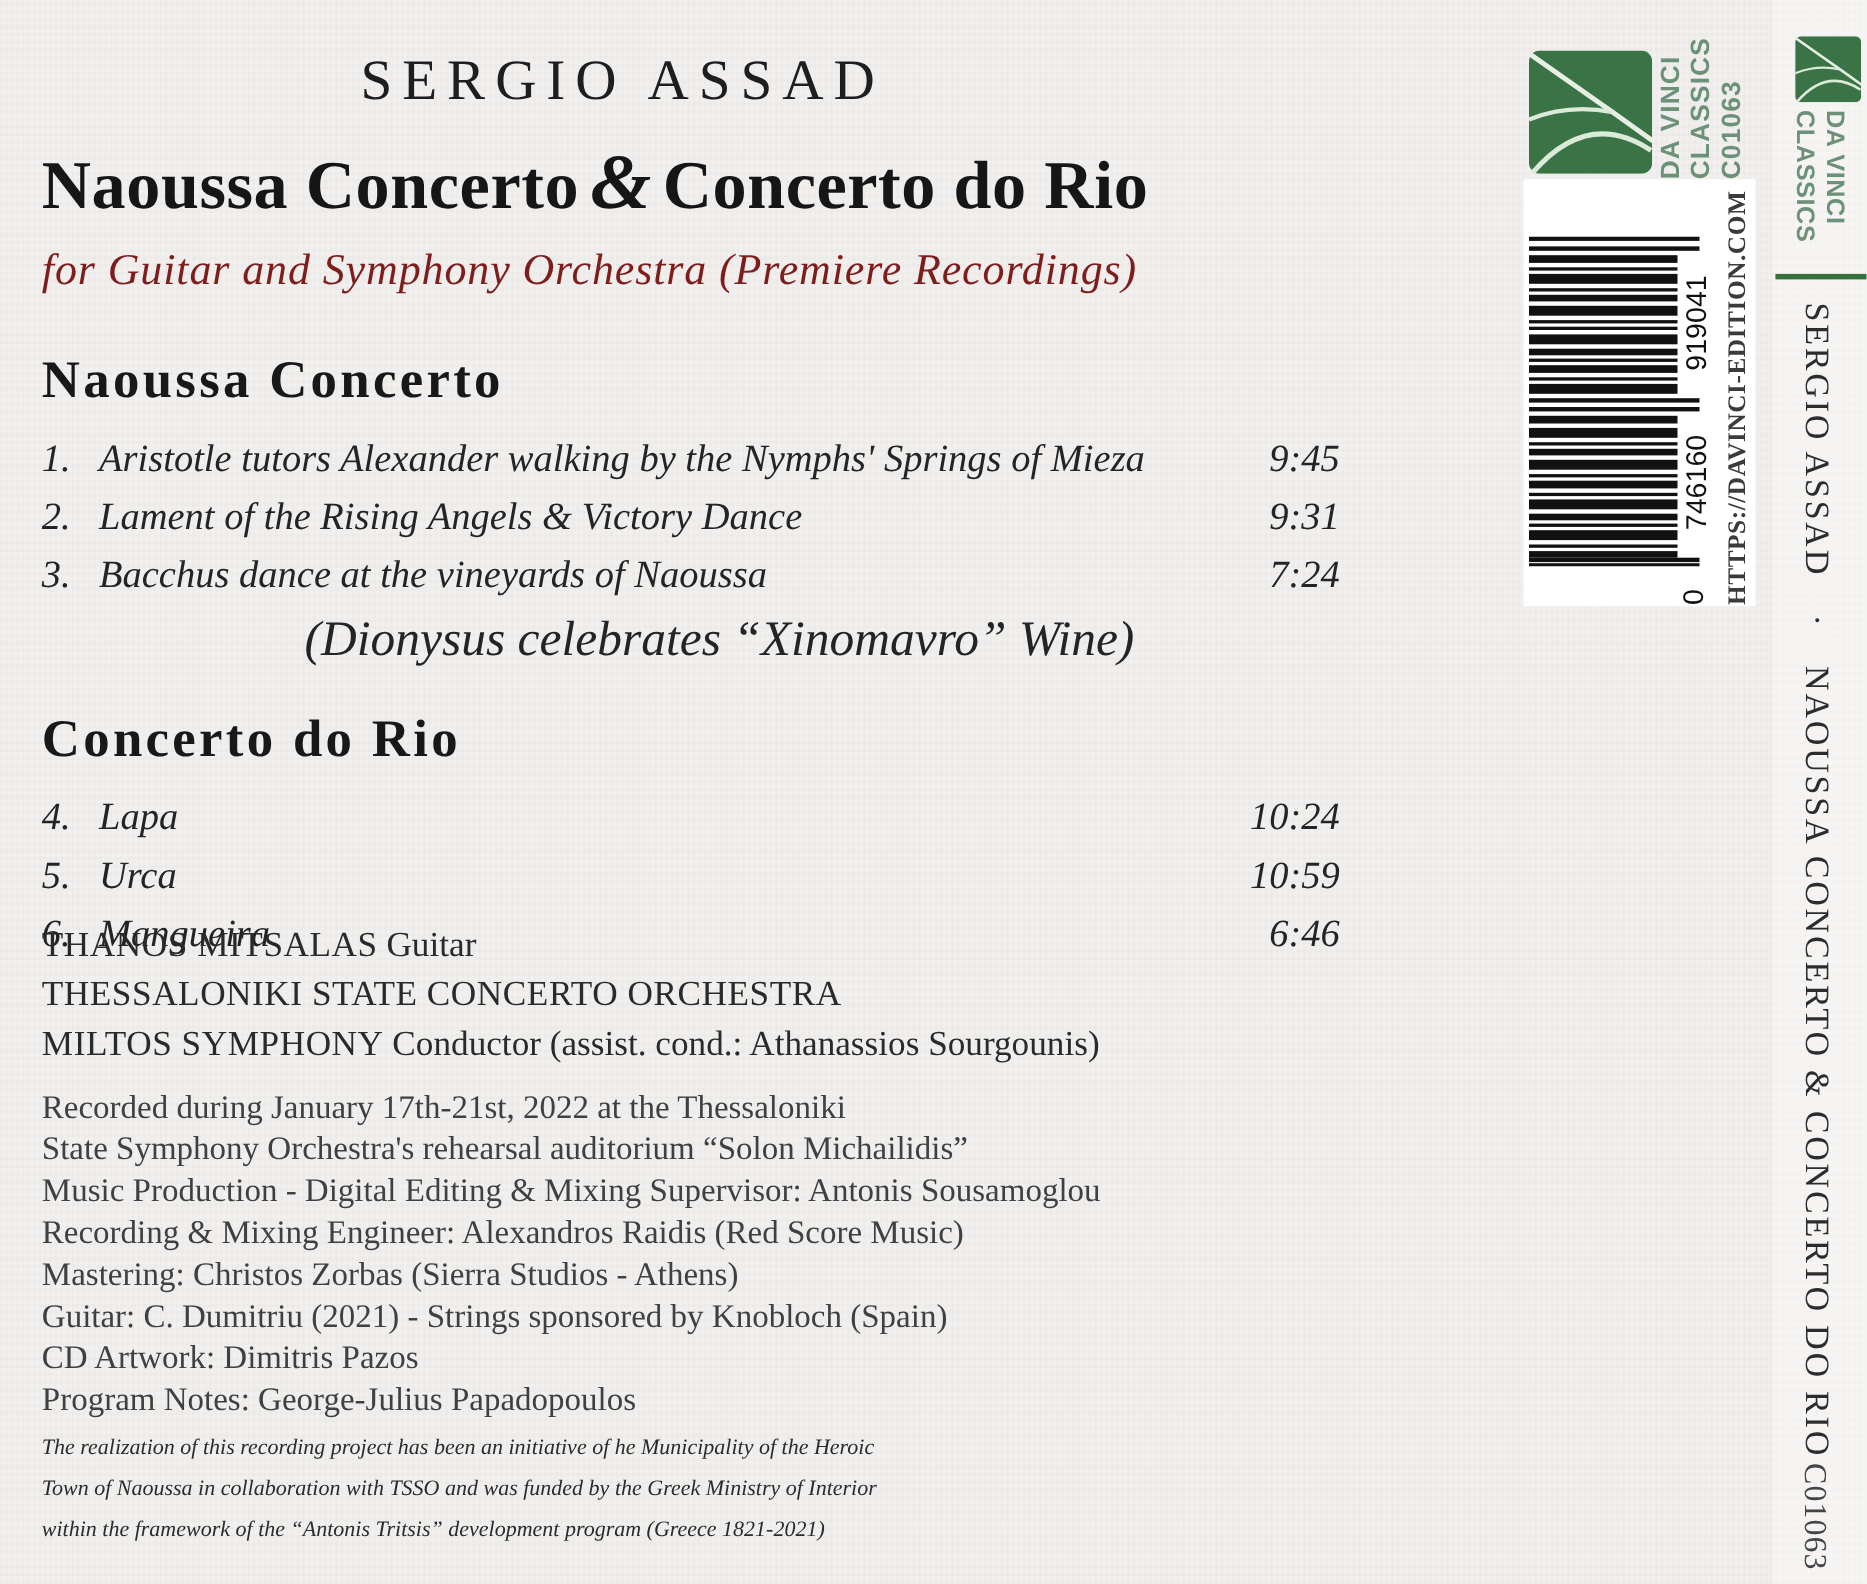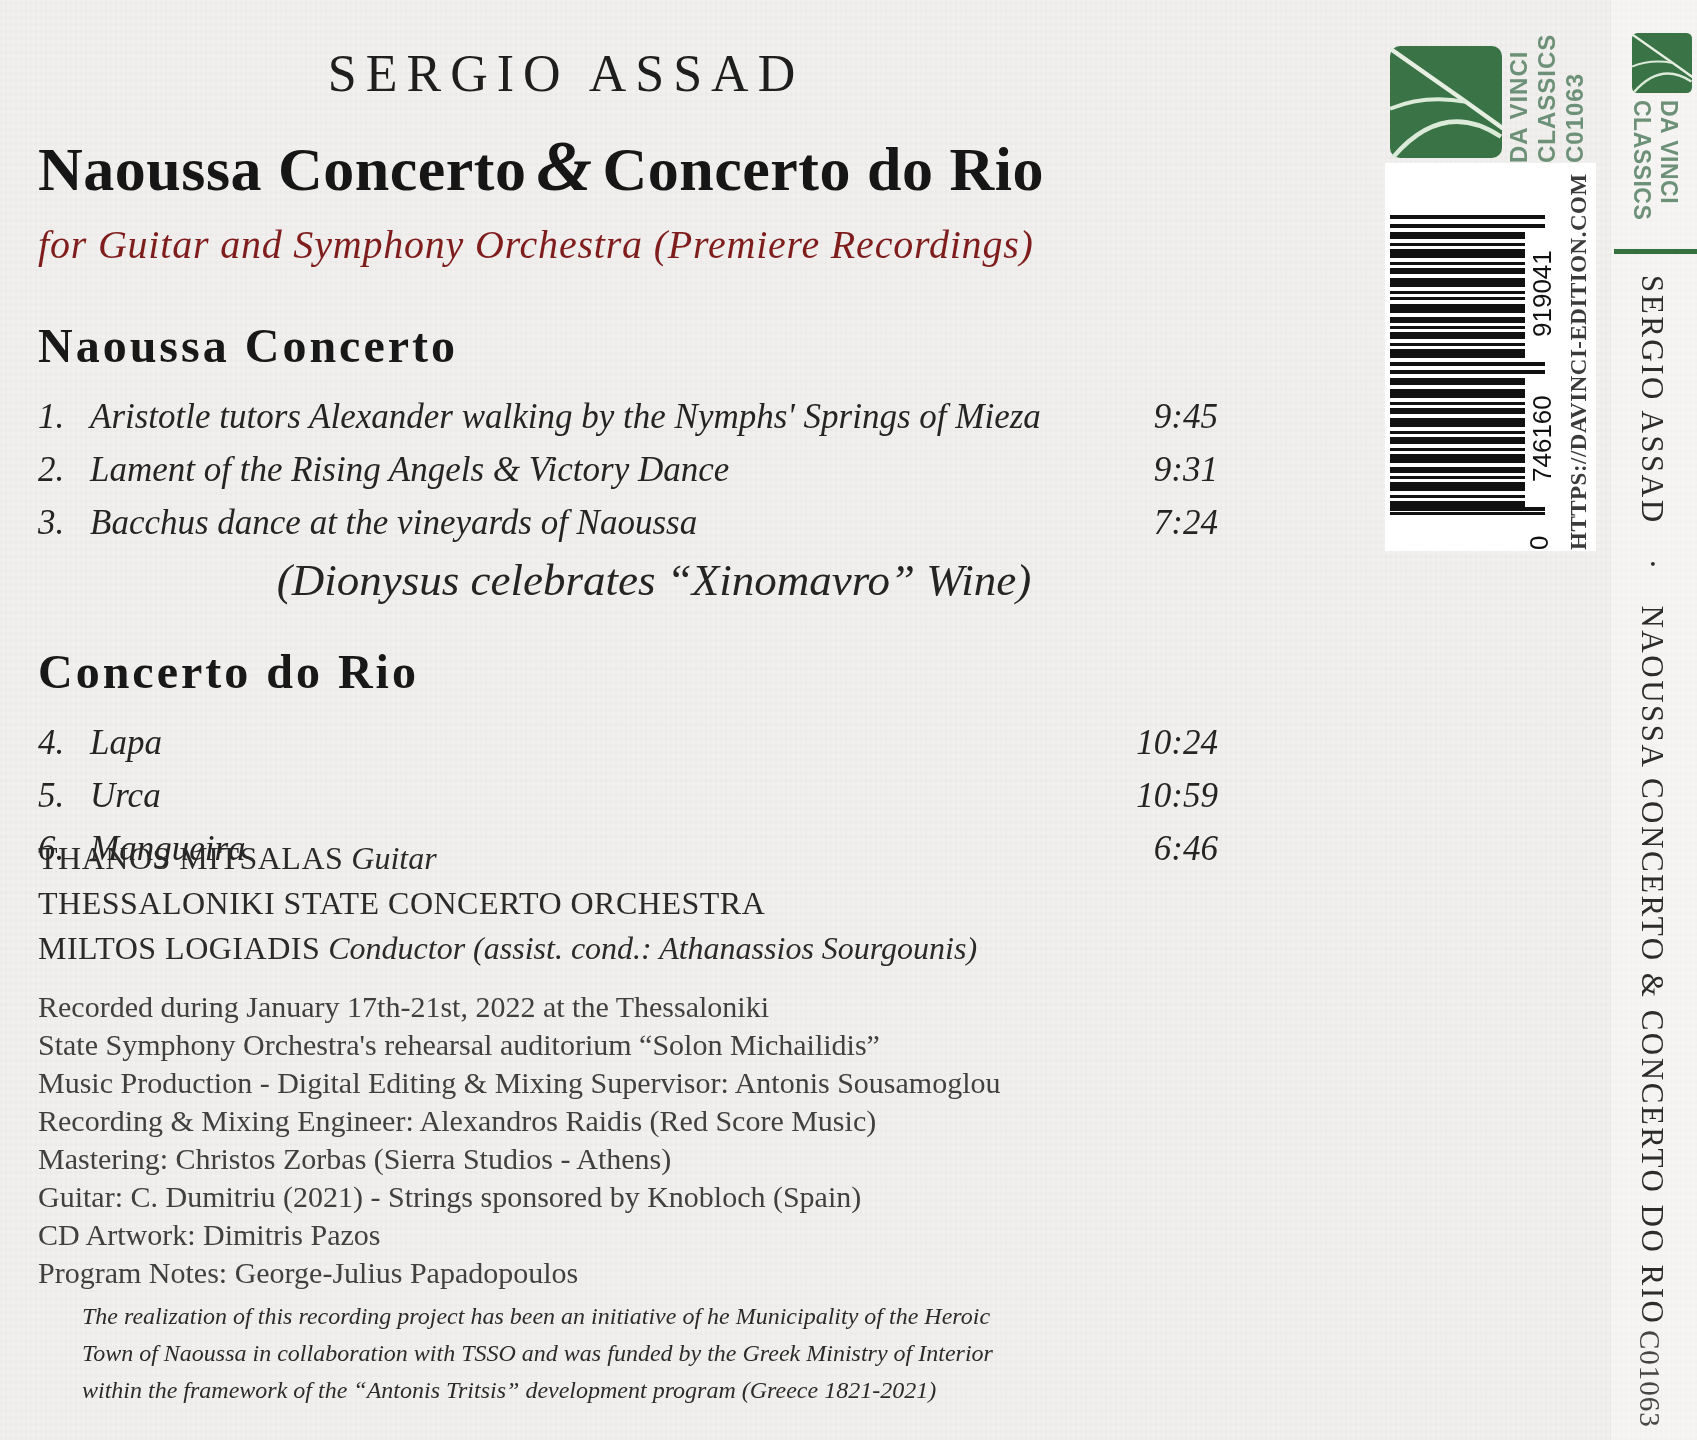--- a/index.html
+++ b/index.html
@@ -37,25 +37,25 @@
   }
   .work-heading.second{margin-top:38px;}
   .track-row{display:flex;font-style:italic;font-size:35px;color:#242424;margin-bottom:13px;}
   .t-num{width:52px;flex:none;}
   .t-title{flex:1;white-space:nowrap;}
   .t-time{width:120px;flex:none;text-align:right;}
   .t-subtitle{margin:-2px 0 13px 52px;font-style:italic;font-size:45px;color:#242424;text-align:center;}
   .performers{position:absolute;left:38px;top:840px;width:1180px;}
   .perf-row{font-size:32px;color:#2a2a2a;margin-bottom:8px;white-space:nowrap;}
   .perf-name{letter-spacing:0.5px;}
-  .perf-role{font-style:italic;}
+  .perf-role{}
   .production{position:absolute;left:38px;top:988px;width:1220px;}
   .prod-line{font-size:30px;line-height:38px;color:#404040;white-space:nowrap;}
   .funding{position:absolute;left:38px;top:1298px;width:1100px;}
-  .fund-line{font-size:24px;line-height:37px;font-style:italic;color:#2b2b2b;white-space:nowrap;margin-left:44px;}
+  .fund-line{font-size:20px;line-height:37px;font-style:italic;color:#2b2b2b;white-space:nowrap;}
   
   .logo-main{position:absolute;left:1390px;top:46px;width:112px;height:112px;}
   .label-vert{
     position:absolute;left:1505px;top:163px;width:125px;height:90px;
     transform:rotate(-90deg);transform-origin:0 0;
     font-family:"Liberation Sans", sans-serif;
     font-size:24px;line-height:28px;font-weight:700;letter-spacing:1px;
     color:#6d9178;white-space:pre;
   }
   .barcode-box{
@@ -151,21 +151,21 @@
 <div class="performers">
   <div class="perf-row">
     <span class="perf-name">THANOS MITSALAS</span>
     <span> </span>
     <span class="perf-role">Guitar</span>
   </div>
   <div class="perf-row">
     <span class="perf-name">THESSALONIKI STATE CONCERTO ORCHESTRA</span>
   </div>
   <div class="perf-row">
-    <span class="perf-name">MILTOS LOGIADIS</span>
+    <span class="perf-name">MILTOS SYMPHONY</span>
     <span> </span>
     <span class="perf-role">Conductor (assist. cond.: Athanassios Sourgounis)</span>
   </div>
 </div>
 
 <div class="production">
   <div class="prod-line">Recorded during January 17th-21st, 2022 at the Thessaloniki</div>
   <div class="prod-line">State Symphony Orchestra's rehearsal auditorium “Solon Michailidis”</div>
   <div class="prod-line">Music Production - Digital Editing &amp; Mixing Supervisor: Antonis Sousamoglou</div>
   <div class="prod-line">Recording &amp; Mixing Engineer: Alexandros Raidis (Red Score Music)</div>

